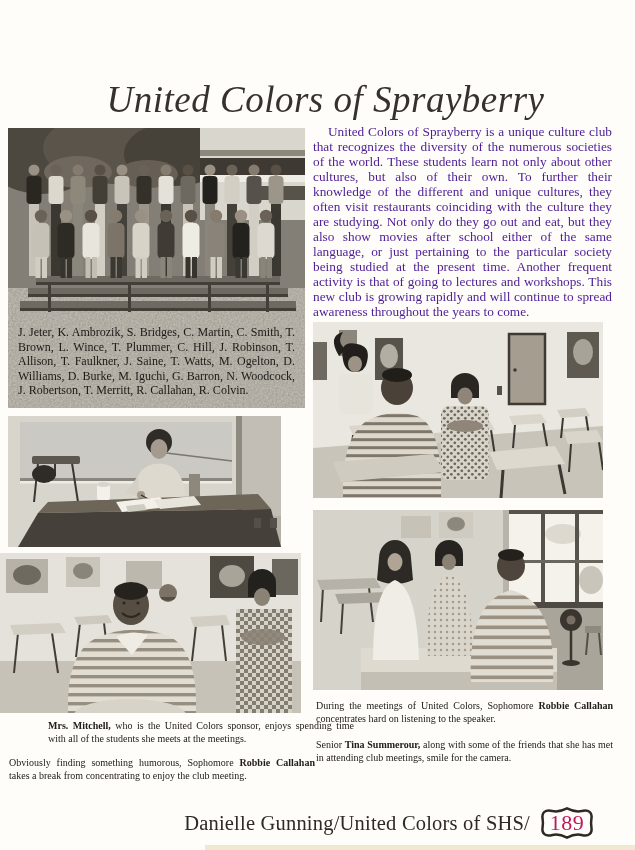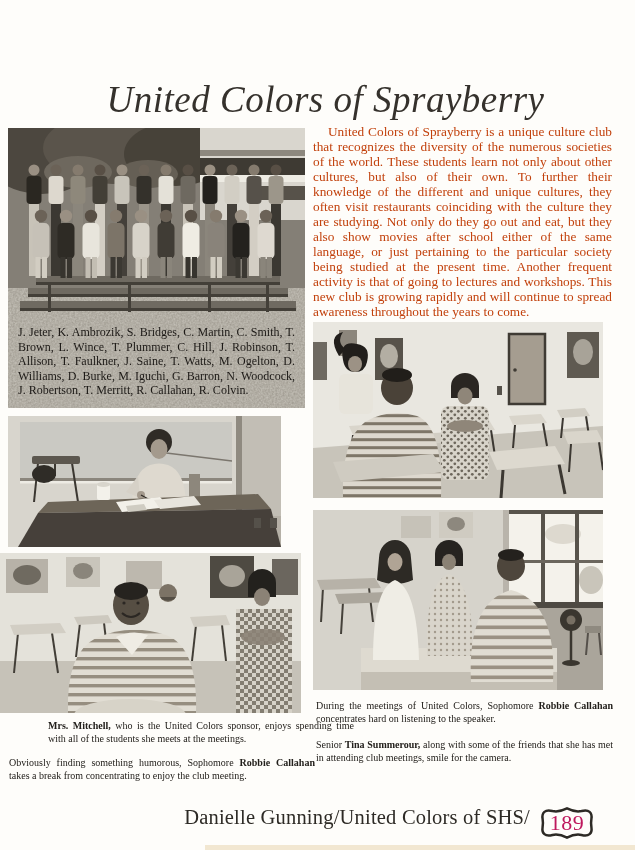--- a/index.html
+++ b/index.html
@@ -20,32 +20,32 @@
   #photo3 { left:0;    top:553px; width:301px; height:160px; }
   #photo4 { left:313px; top:322px; width:290px; height:176px; }
   #photo5 { left:313px; top:510px; width:290px; height:180px; }
   .names-cap {
     position:absolute; left:10px; right:10px; bottom:10px; margin:0;
     font-size:12px; line-height:1.22; text-align:justify; color:#1c1916;
   }
   .body-par {
     position:absolute; left:313px; top:124px; width:299px; margin:0;
     font-size:13.3px; line-height:1.13; text-align:justify;
-    text-indent:15px; color:#c2410c;
+    text-indent:15px; color:#4c1d95;
   }
   .cap { position:absolute; margin:0; font-size:10px; line-height:1.32;
          text-align:justify; color:#23201c; }
   .cap b { font-weight:bold; }
   #cap-mitchell     { left:1px;   top:719px; width:306px;padding-left:47px; }
   #cap-robbie-break { left:1px;   top:756px; width:306px;margin-left:8px; }
   #cap-robbie-listen{ left:316px; top:699px; width:297px; }
   #cap-tina         { left:316px; top:738px; width:297px; }
   .footer {
     position:absolute; top:806px; left:0; width:594px;
-    display:flex; justify-content:flex-end; align-items:flex-start; gap:10px;
+    display:flex; justify-content:flex-end; align-items:center; gap:10px;
   }
   .credit { font-size:20.5px; letter-spacing:0.2px; color:#2d2a25; }
   .badge { position:relative; width:54px; height:34px; flex:0 0 auto; }
   .badge svg { position:absolute; left:0; top:0; width:100%; height:100%; }
   .badge-num {
     position:absolute; left:0; top:0; right:0; bottom:0;
     display:flex; align-items:center; justify-content:center;
     font-size:22px; color:#be185d; letter-spacing:0.5px;
   }
   .scan-strip { position:absolute; left:205px; right:0; bottom:0; height:5px;

